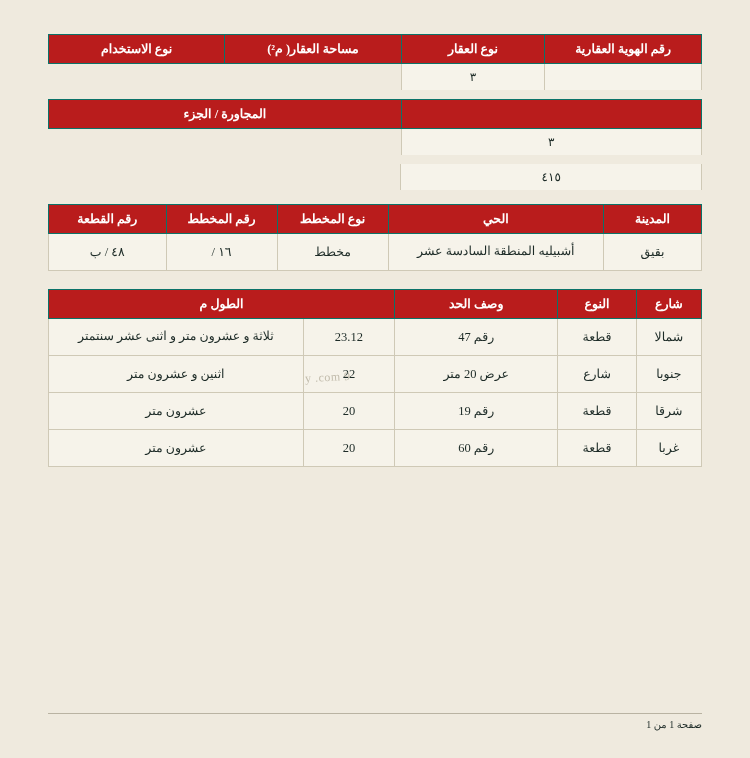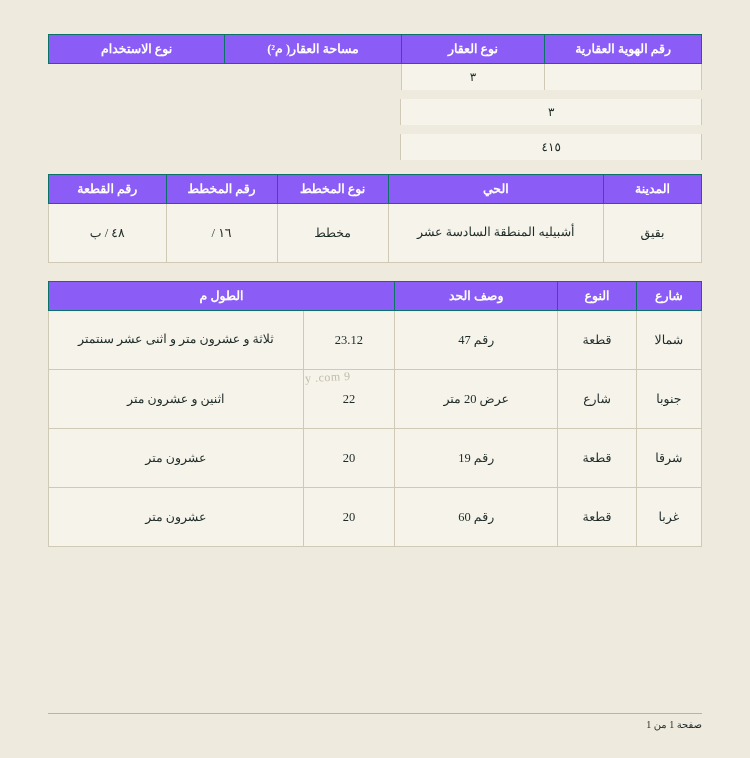--- a/index.html
+++ b/index.html
@@ -24,32 +24,32 @@
   }
 
   
   table {
     width: 100%;
     border-collapse: collapse;
     table-layout: fixed;
     font-size: 12.5px;
   }
   .hdr td, .hdr th {
-    background: #8b5cf6;
+    background: #b91c1c;
     color: #ffffff;
     font-weight: bold;
     text-align: center;
     padding: 6px 4px;
     border: 1px solid #0b7268;
     white-space: nowrap;
   }
   .body-cell {
     background: #f6f3ea;
     text-align: center;
-    padding: 21px 4px;
+    padding: 10px 4px;
     border: 1px solid #cfc9b6;
     color: #1d2b27;
     vertical-align: middle;
   }
   .blk { margin-bottom: 9px; }
 
   
   .top-block table { font-size: 12.5px; }
   .cut {
     background: #f6f3ea;
@@ -132,20 +132,24 @@
       </table>
   </div>
 
   <div class="blk top-block">
     <table>
       <colgroup>
         <col style="width:46%">
         <col style="width:54%">
       </colgroup>
       <tbody>
+          <tr class="hdr">
+        <td></td>
+        <td>المجاورة / الجزء</td>
+      </tr>
       <tr>
         <td class="cut glyph">٣</td>
         <td class="cut blank"></td>
       </tr>
     </tbody>
       </table>
   </div>
 
   <div class="blk top-block">
     <table>

